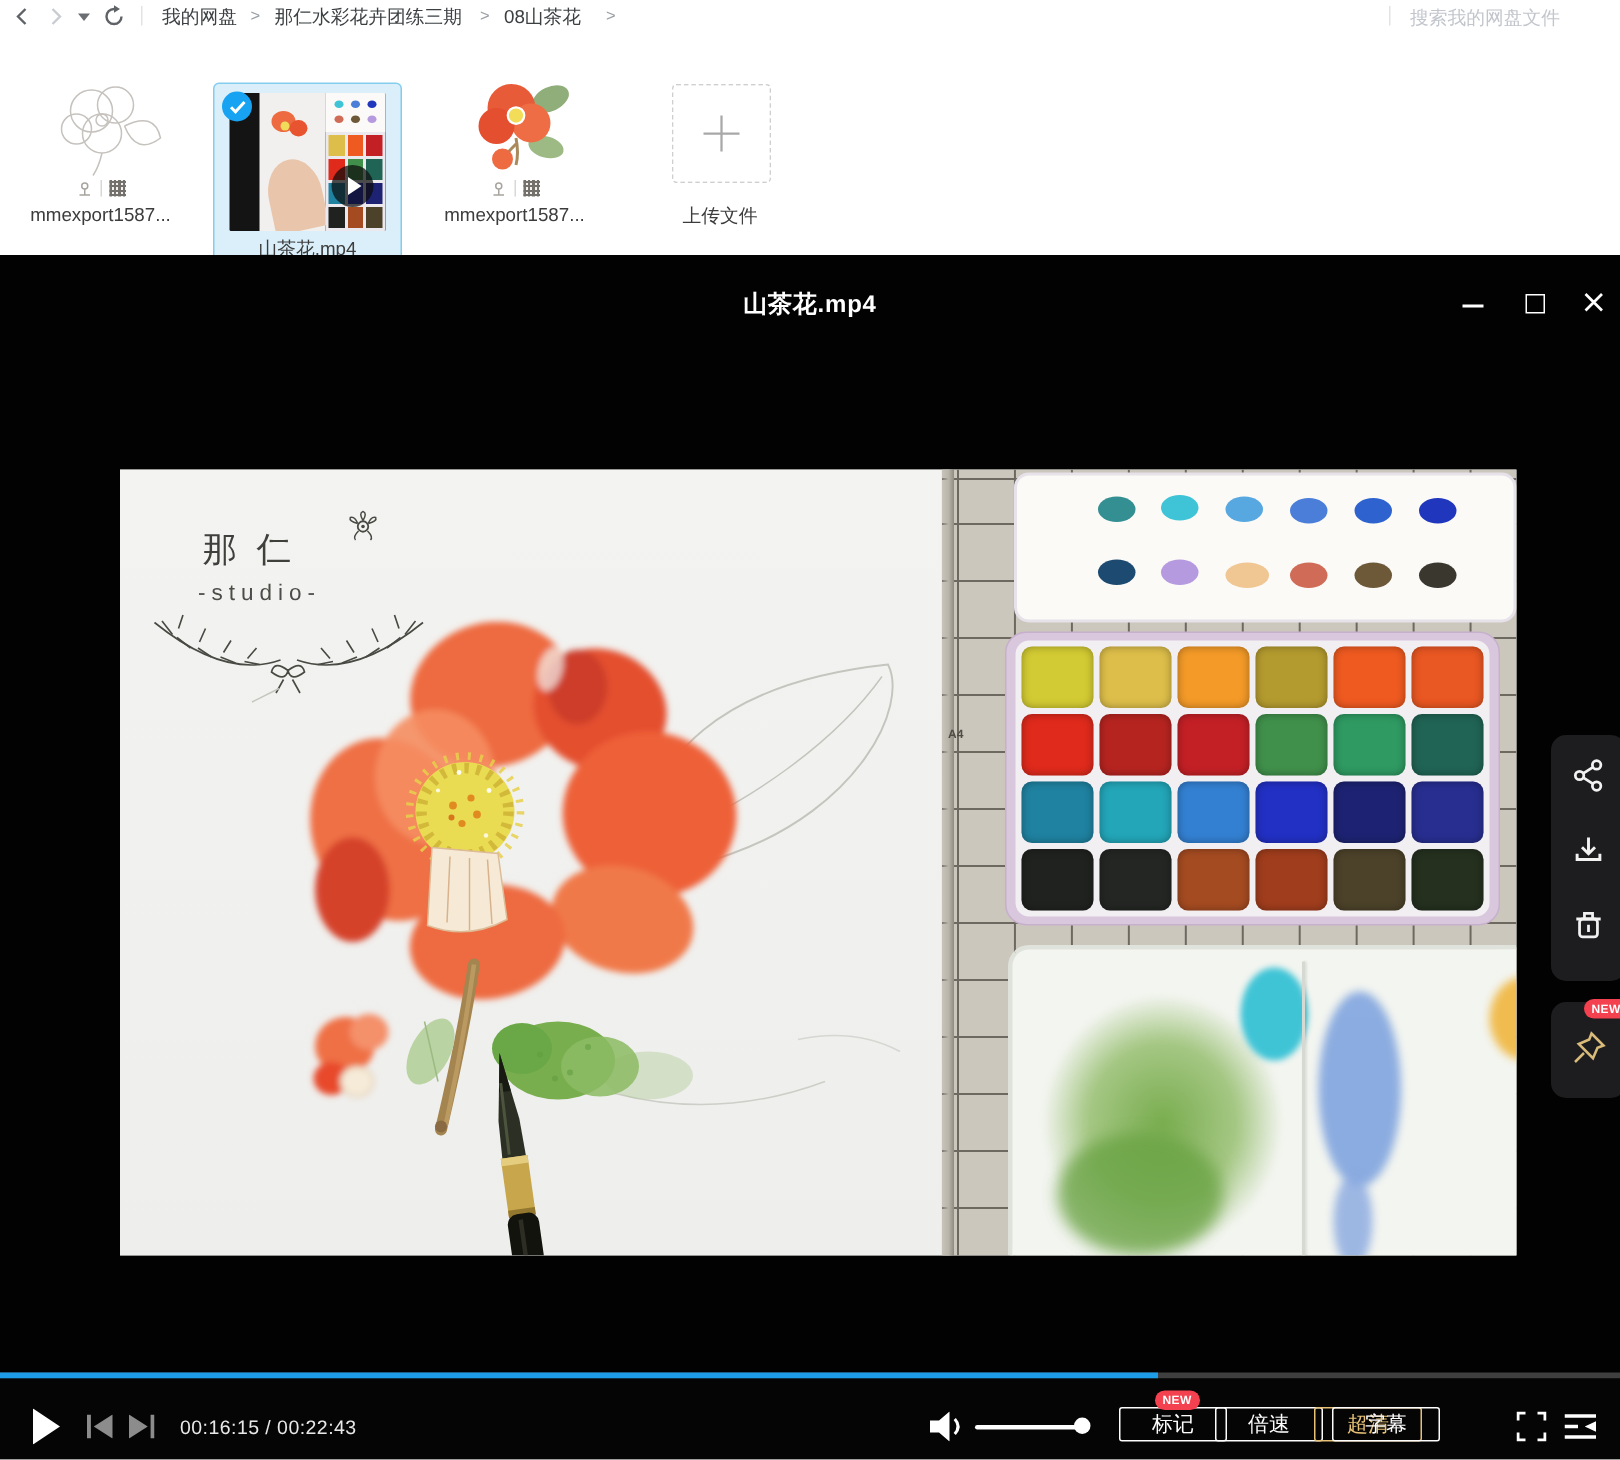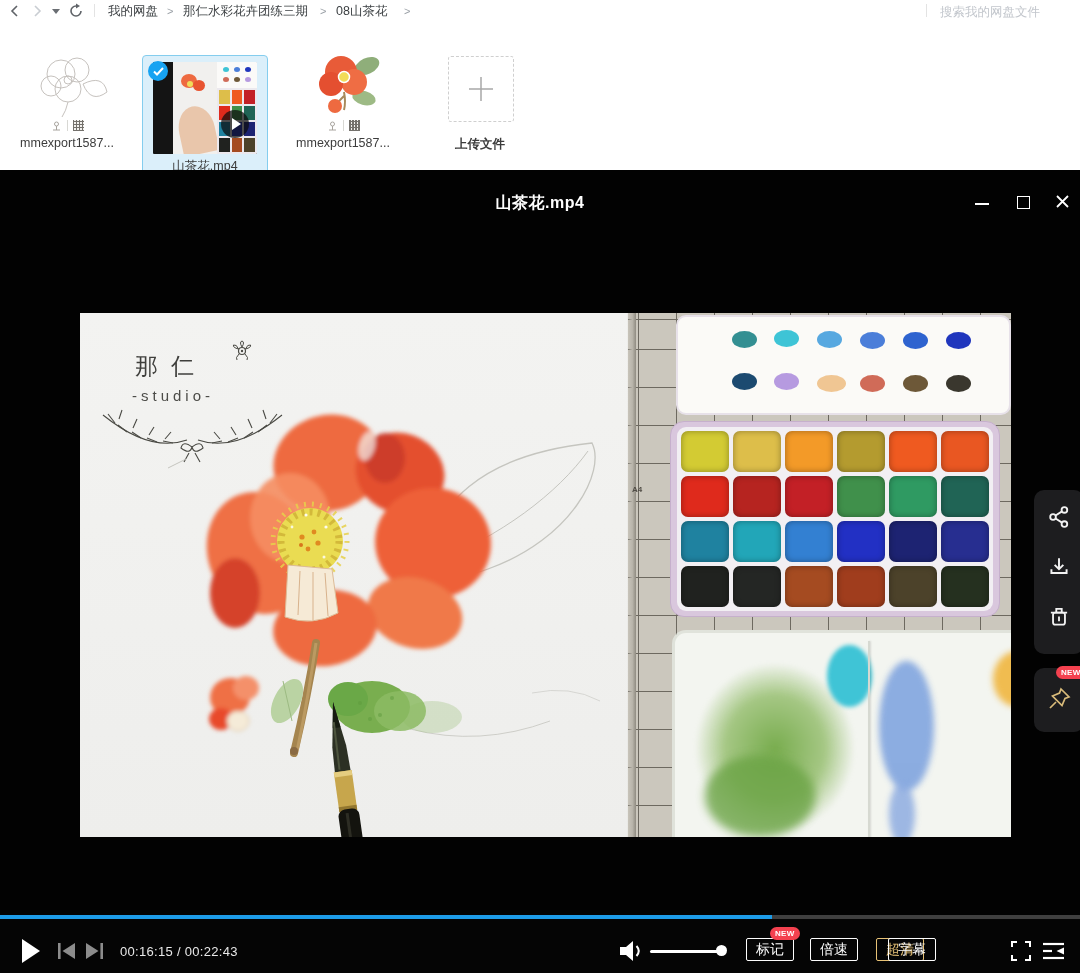--- a/index.html
+++ b/index.html
@@ -63,21 +63,21 @@
   #studio-sub{left:52px;top:74px;font-size:15px;letter-spacing:4px;color:#4c4c48;}
   
   .sidepanel{background:#1d1d1f;border-radius:10px;}
   .sideicon{left:1046px;cursor:pointer;}
   .newpill{background:#f4414f;color:#fff;font-size:8px;font-weight:bold;
            padding:2px 5px;border-radius:7px;letter-spacing:.3px;}
   
   #track{left:0;top:745px;width:1080px;height:4px;background:#3f3f3f;}
   #trackfill{left:0;top:0;height:4px;}
   #ctrlbar{left:0;top:749px;width:1080px;height:54px;background:#050505;}
-  .ctrlbtn{top:19px;height:21px;line-height:21px;padding:0 9px;border:1.5px solid #fdfdfd;
+  .ctrlbtn{top:19px;height:21px;line-height:21px;padding:0 21px;border:1.5px solid #fdfdfd;
            border-radius:2px;color:#fdfdfd;font-size:14px;cursor:pointer;}
   .ctrlbtn.gold{border-color:#e7c276;color:#e7c276;}
   #timetext{left:120px;top:25px;font-size:13px;color:#e8e8e8;letter-spacing:.3px;}
   #volline{left:650px;top:31px;width:72px;height:2.5px;background:#fff;border-radius:2px;}
   #volknob{left:716px;top:26px;width:11px;height:11px;border-radius:50%;background:#fff;cursor:pointer;}
 </style>
 </head>
 <body>
 
 <div id="root">
@@ -197,21 +197,21 @@
       </div>
       <div class="abs filelabel" style="left:0;top:104px;width:120px;">mmexport1587...</div>
     </div>
 
     <div class="abs" style="left:420px;top:10px;width:120px;height:130px;">
       <div id="upload-box" class="abs" style="left:28px;top:24px;">
         <svg class="abs" style="left:19px;top:19px" width="26" height="26" viewBox="0 0 26 26">
           <path d="M13,1 V25 M1,13 H25" stroke="#a8a8a8" stroke-width="1.5"></path>
         </svg>
       </div>
-      <div class="abs filelabel" style="left:0;top:104px;width:120px;font-weight:bold;">上传文件</div>
+      <div class="abs filelabel" style="left:0;top:104px;width:120px;">上传文件</div>
     </div>
   </div>
 
   <div id="player" class="abs">
 
     <div id="ptitle" class="abs">山茶花.mp4</div>
 
     <div class="abs winbtn" style="left:975px;top:33px;width:14px;height:2px;background:#fff;"></div>
     <div class="abs winbtn" style="left:1017px;top:26px;width:11px;height:11px;border:1.5px solid #fff;"></div>
     <svg class="abs winbtn" style="left:1055px;top:24px" width="15" height="15" viewBox="0 0 15 15">

